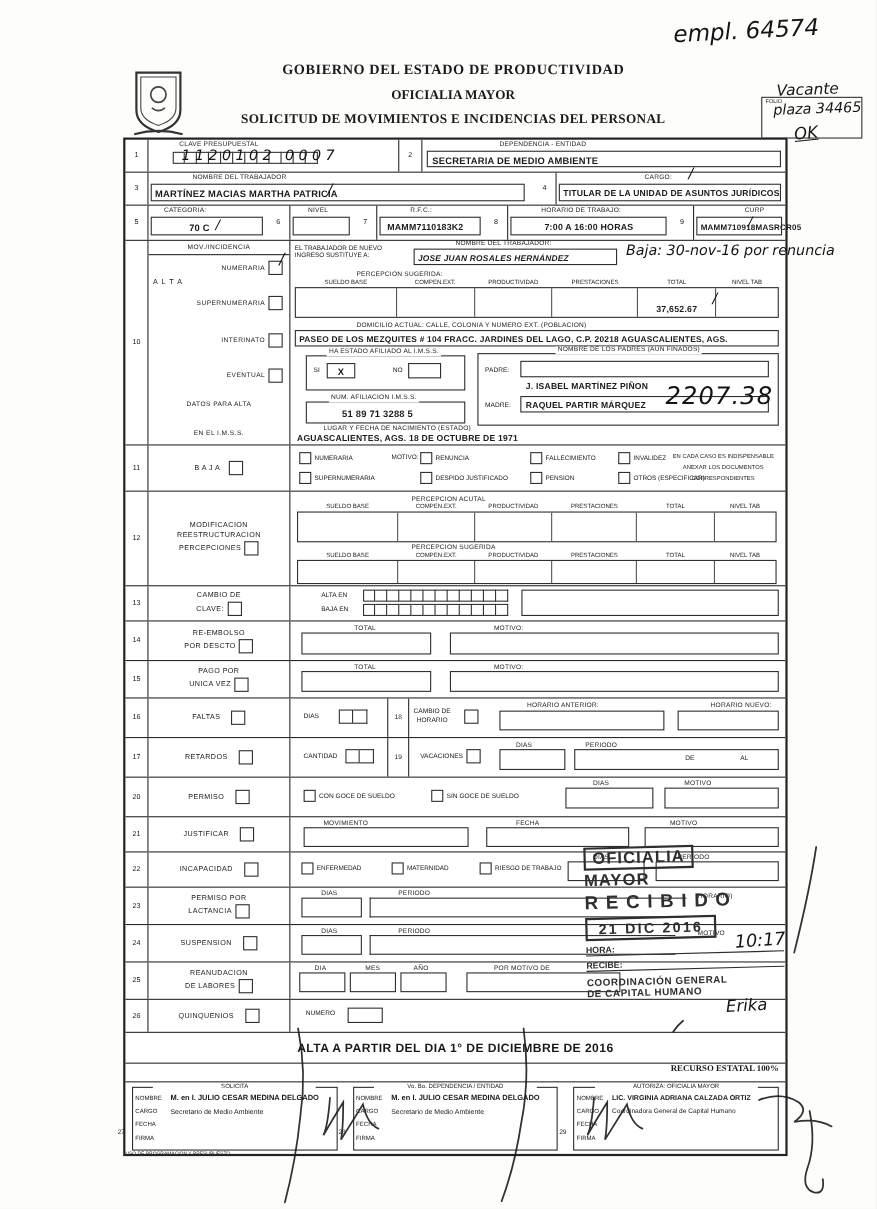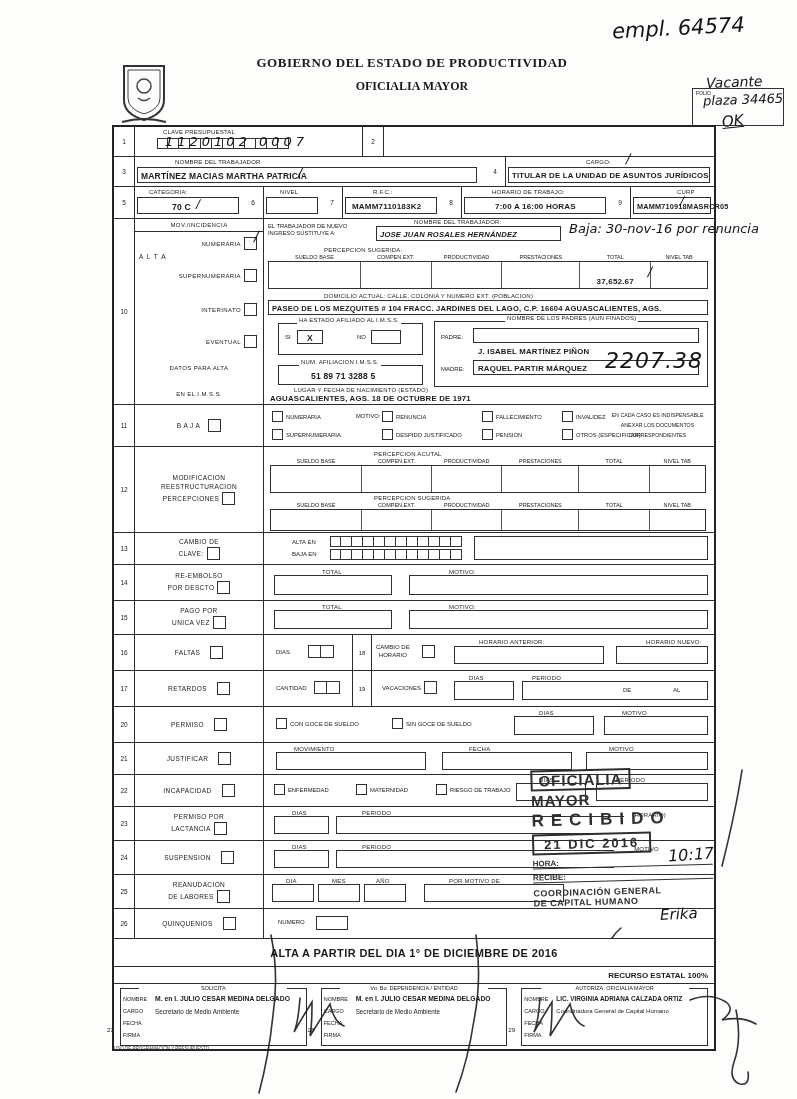--- a/index.html
+++ b/index.html
@@ -47,21 +47,21 @@
   .stamp{position:absolute;left:532px;top:768px;width:198px;transform:rotate(-1.5deg);color:#2e2e2e;z-index:20;}
   .stamp .s1{font-size:15px;font-weight:bold;letter-spacing:1px;border:2px solid #2e2e2e;display:inline-block;padding:0 6px;}
   .stamp .s2{font-size:15px;font-weight:bold;letter-spacing:1px;margin-top:1px;}
   .stamp .s3{font-size:17px;font-weight:800;letter-spacing:7px;margin-top:2px;}
   .stamp .sdate{border:2px solid #2e2e2e;display:inline-block;font-size:13px;font-weight:bold;letter-spacing:2px;padding:1px 10px;margin-top:3px;}
   .stamp .sline{font-size:8px;font-weight:bold;margin-top:4px;border-bottom:1px solid #2e2e2e;width:180px;text-align:left;}
   .stamp .s4{font-size:9px;font-weight:bold;margin-top:5px;letter-spacing:.5px;}
   .stamp .s5{font-size:9px;font-weight:bold;letter-spacing:.5px;}
   .overlay{position:absolute;left:0;top:0;width:797px;height:1099px;pointer-events:none;z-index:30;}
   .banner{display:flex;align-items:center;justify-content:center;font-size:11px;font-weight:bold;letter-spacing:.4px;}
-  .recurso{display:flex;align-items:center;justify-content:flex-end;font-size:8px;font-weight:bold;padding-right:6px;}
+  .recurso{display:flex;justify-content:flex-end;font-size:8px;font-weight:bold;padding-right:6px;font-family:Liberation Serif, serif;}
   .footer-tiny{position:absolute;left:114px;top:1046px;font-size:4.5px;color:#333;}
 </style>
 </head>
 <body>
 
 <div class="page">
 
   <div class="hand" style="position:absolute;left:612px;top:16px;font-size:21px;transform:rotate(-3deg);">empl. 64574</div>
   <div class="hand" style="position:absolute;left:706px;top:74px;font-size:14px;transform:rotate(-2deg);">Vacante</div>
   <div class="hand" style="position:absolute;left:703px;top:92px;font-size:13px;transform:rotate(-2deg);">plaza 34465</div>
@@ -73,20 +73,21 @@
       <path d="M10 8 h32 v28 q0 11 -16 16 q-16 -5 -16 -16 z" fill="none" stroke="#444" stroke-width="1"></path>
       <circle cx="26" cy="24" r="7" fill="none" stroke="#444" stroke-width="1.5"></circle>
       <path d="M20 36 q6 5 12 0" fill="none" stroke="#444" stroke-width="1.5"></path>
       <path d="M4 60 q22 -6 44 0" fill="none" stroke="#333" stroke-width="2"></path>
     </svg>
   </div>
 
   <div class="hdr serif">
     <div class="t1">GOBIERNO DEL ESTADO DE PRODUCTIVIDAD</div>
     <div class="t2">OFICIALIA MAYOR</div>
+    <div class="t3">SOLICITUD DE MOVIMIENTOS E INCIDENCIAS DEL PERSONAL</div>
   </div>
   <div class="foliobox">
       <span>FOLIO</span>
     </div>
 
   <div class="form">
 
     <div class="frow" style="height:30px;">
       <div class="numc">1</div>
       <div class="cont" style="width:228px;flex:none;border-right:1px solid #2b2b2b;">
@@ -101,20 +102,26 @@
             <div></div>
             <div></div>
             <div></div>
             <div></div>
             <div></div>
             <div></div>
         </div>
         <div class="hand" style="position:absolute;left:30px;top:7px;font-size:13px;letter-spacing:4px;">1120102 0007</div>
       </div>
       <div class="numc">2</div>
+      <div class="cont">
+        <div class="flabel" style="position:absolute;left:70px;top:2px;">DEPENDENCIA - ENTIDAD</div>
+        <div class="fbox" style="position:absolute;left:4px;top:10px;right:4px;height:15px;">
+          <span class="val" style="position:absolute;left:4px;top:3px;">SECRETARIA DE MEDIO AMBIENTE</span>
+        </div>
+      </div>
     </div>
 
     <div class="frow" style="height:30px;">
       <div class="numc">3</div>
       <div class="cont" style="width:350px;flex:none;">
         <div class="flabel" style="position:absolute;left:40px;top:2px;">NOMBRE DEL TRABAJADOR</div>
         <div class="fbox" style="position:absolute;left:2px;top:10px;right:8px;height:16px;">
           <span class="val" style="position:absolute;left:3px;top:3px;">MARTÍNEZ MACIAS MARTHA PATRICIA</span>
           <span class="hand" style="position:absolute;left:160px;top:-3px;font-size:13px;">∕</span>
         </div>
@@ -223,21 +230,21 @@
             <span class="val" style="font-size:8px;margin-bottom:2px;">37,652.67</span>
             <span class="hand" style="position:absolute;right:-2px;top:2px;font-size:13px;">∕</span>
           </div>
           <div class="pcol" style="flex:.8;">
               <span class="phead">NIVEL TAB</span>
             </div>
         </div>
 
         <div class="flabel" style="position:absolute;left:60px;top:74px;">DOMICILIO ACTUAL: CALLE, COLONIA Y NUMERO EXT. (POBLACION)</div>
         <div class="fbox" style="position:absolute;left:4px;top:81px;right:6px;height:15px;">
-          <span class="val" style="position:absolute;left:3px;top:3px;font-size:7.6px;">PASEO DE LOS MEZQUITES # 104  FRACC. JARDINES DEL LAGO,   C.P. 16604   AGUASCALIENTES, AGS.</span>
+          <span class="val" style="position:absolute;left:3px;top:3px;font-size:7.6px;">PASEO DE LOS MEZQUITES # 104  FRACC. JARDINES DEL LAGO,   C.P. 20218   AGUASCALIENTES, AGS.</span>
         </div>
 
         <div class="fbox" style="position:absolute;left:14px;top:104px;width:145px;height:32px;">
           <div class="flabel" style="position:absolute;left:18px;top:-7px;background:#fff;padding:0 2px;">HA ESTADO AFILIADO AL I.M.S.S.</div>
           <span style="position:absolute;left:6px;top:10px;font-size:6px;">SI</span>
           <span class="fbox" style="position:absolute;left:18px;top:6px;width:26px;height:14px;">
             <span class="val" style="position:absolute;left:9px;top:2px;">X</span>
           </span>
           <span style="position:absolute;left:78px;top:10px;font-size:6px;">NO</span>
           <span class="fbox" style="position:absolute;left:92px;top:6px;width:30px;height:14px;"></span>

